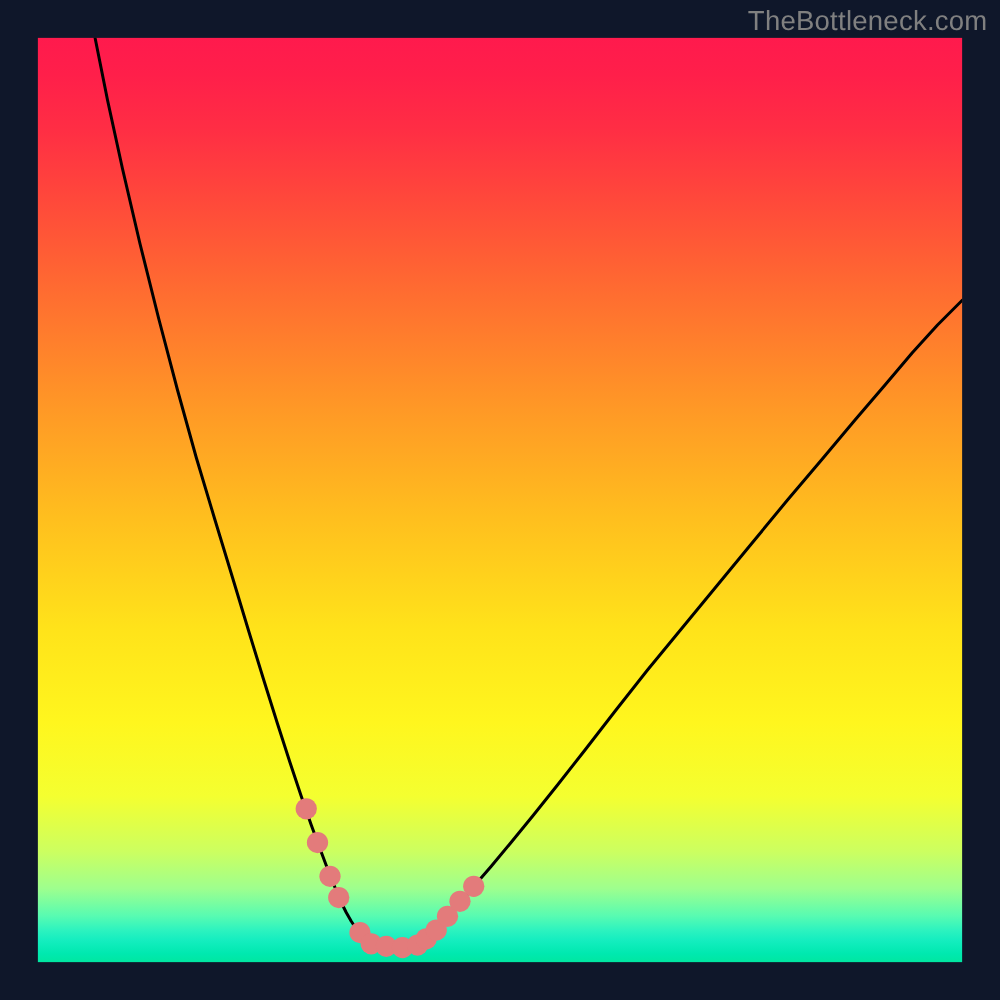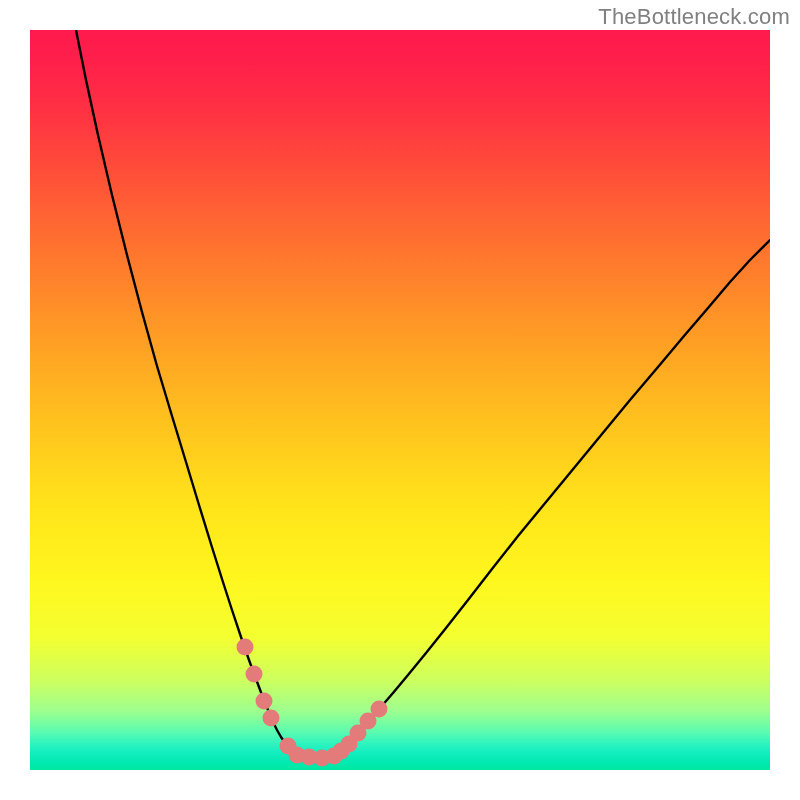--- a/index.html
+++ b/index.html
@@ -10,21 +10,21 @@
     background: #000;
     overflow: hidden;
     font-family: Arial, Helvetica, sans-serif;
   }
   .frame {
     position: absolute;
     left: 0;
     top: 0;
     width: 800px;
     height: 800px;
-    background: #ffffff;
+    background: #0f172a;
   }
   .plot-area {
     position: absolute;
     left: 30px;
     top: 30px;
     width: 740px;
     height: 740px;
     overflow: hidden;
   }
   .gradient {

